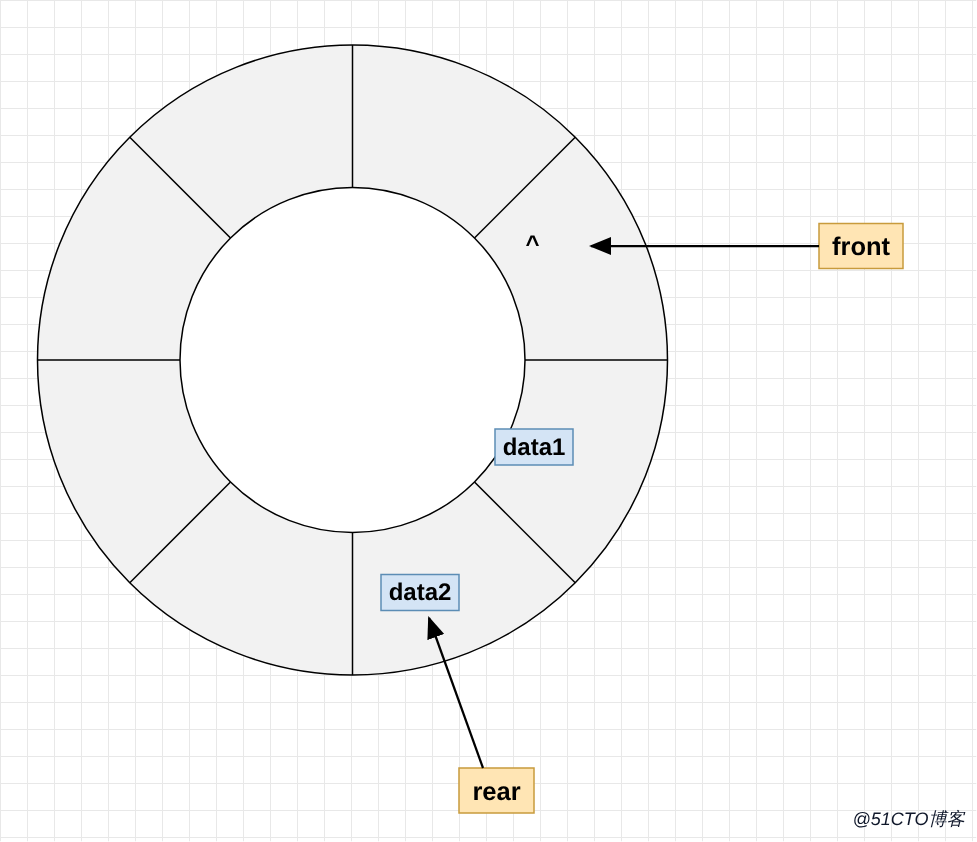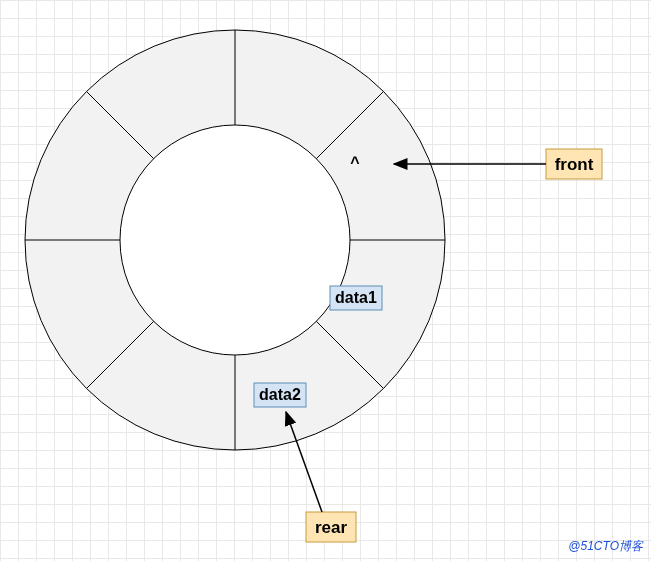--- a/index.html
+++ b/index.html
@@ -55,21 +55,21 @@
   }
   .data-text {
     font-family: Arial, sans-serif;
     font-size: 16px;
     font-weight: bold;
   }
   .watermark {
     position: absolute;
     right: 8px;
     bottom: 6px;
-    color: #1d4ed8;
+    color: #0f172a;
     font-size: 12px;
     font-style: italic;
     z-index: 2;
   }
 </style>
 </head>
 <body>
 
 <div class="grid-bg"></div>
 

